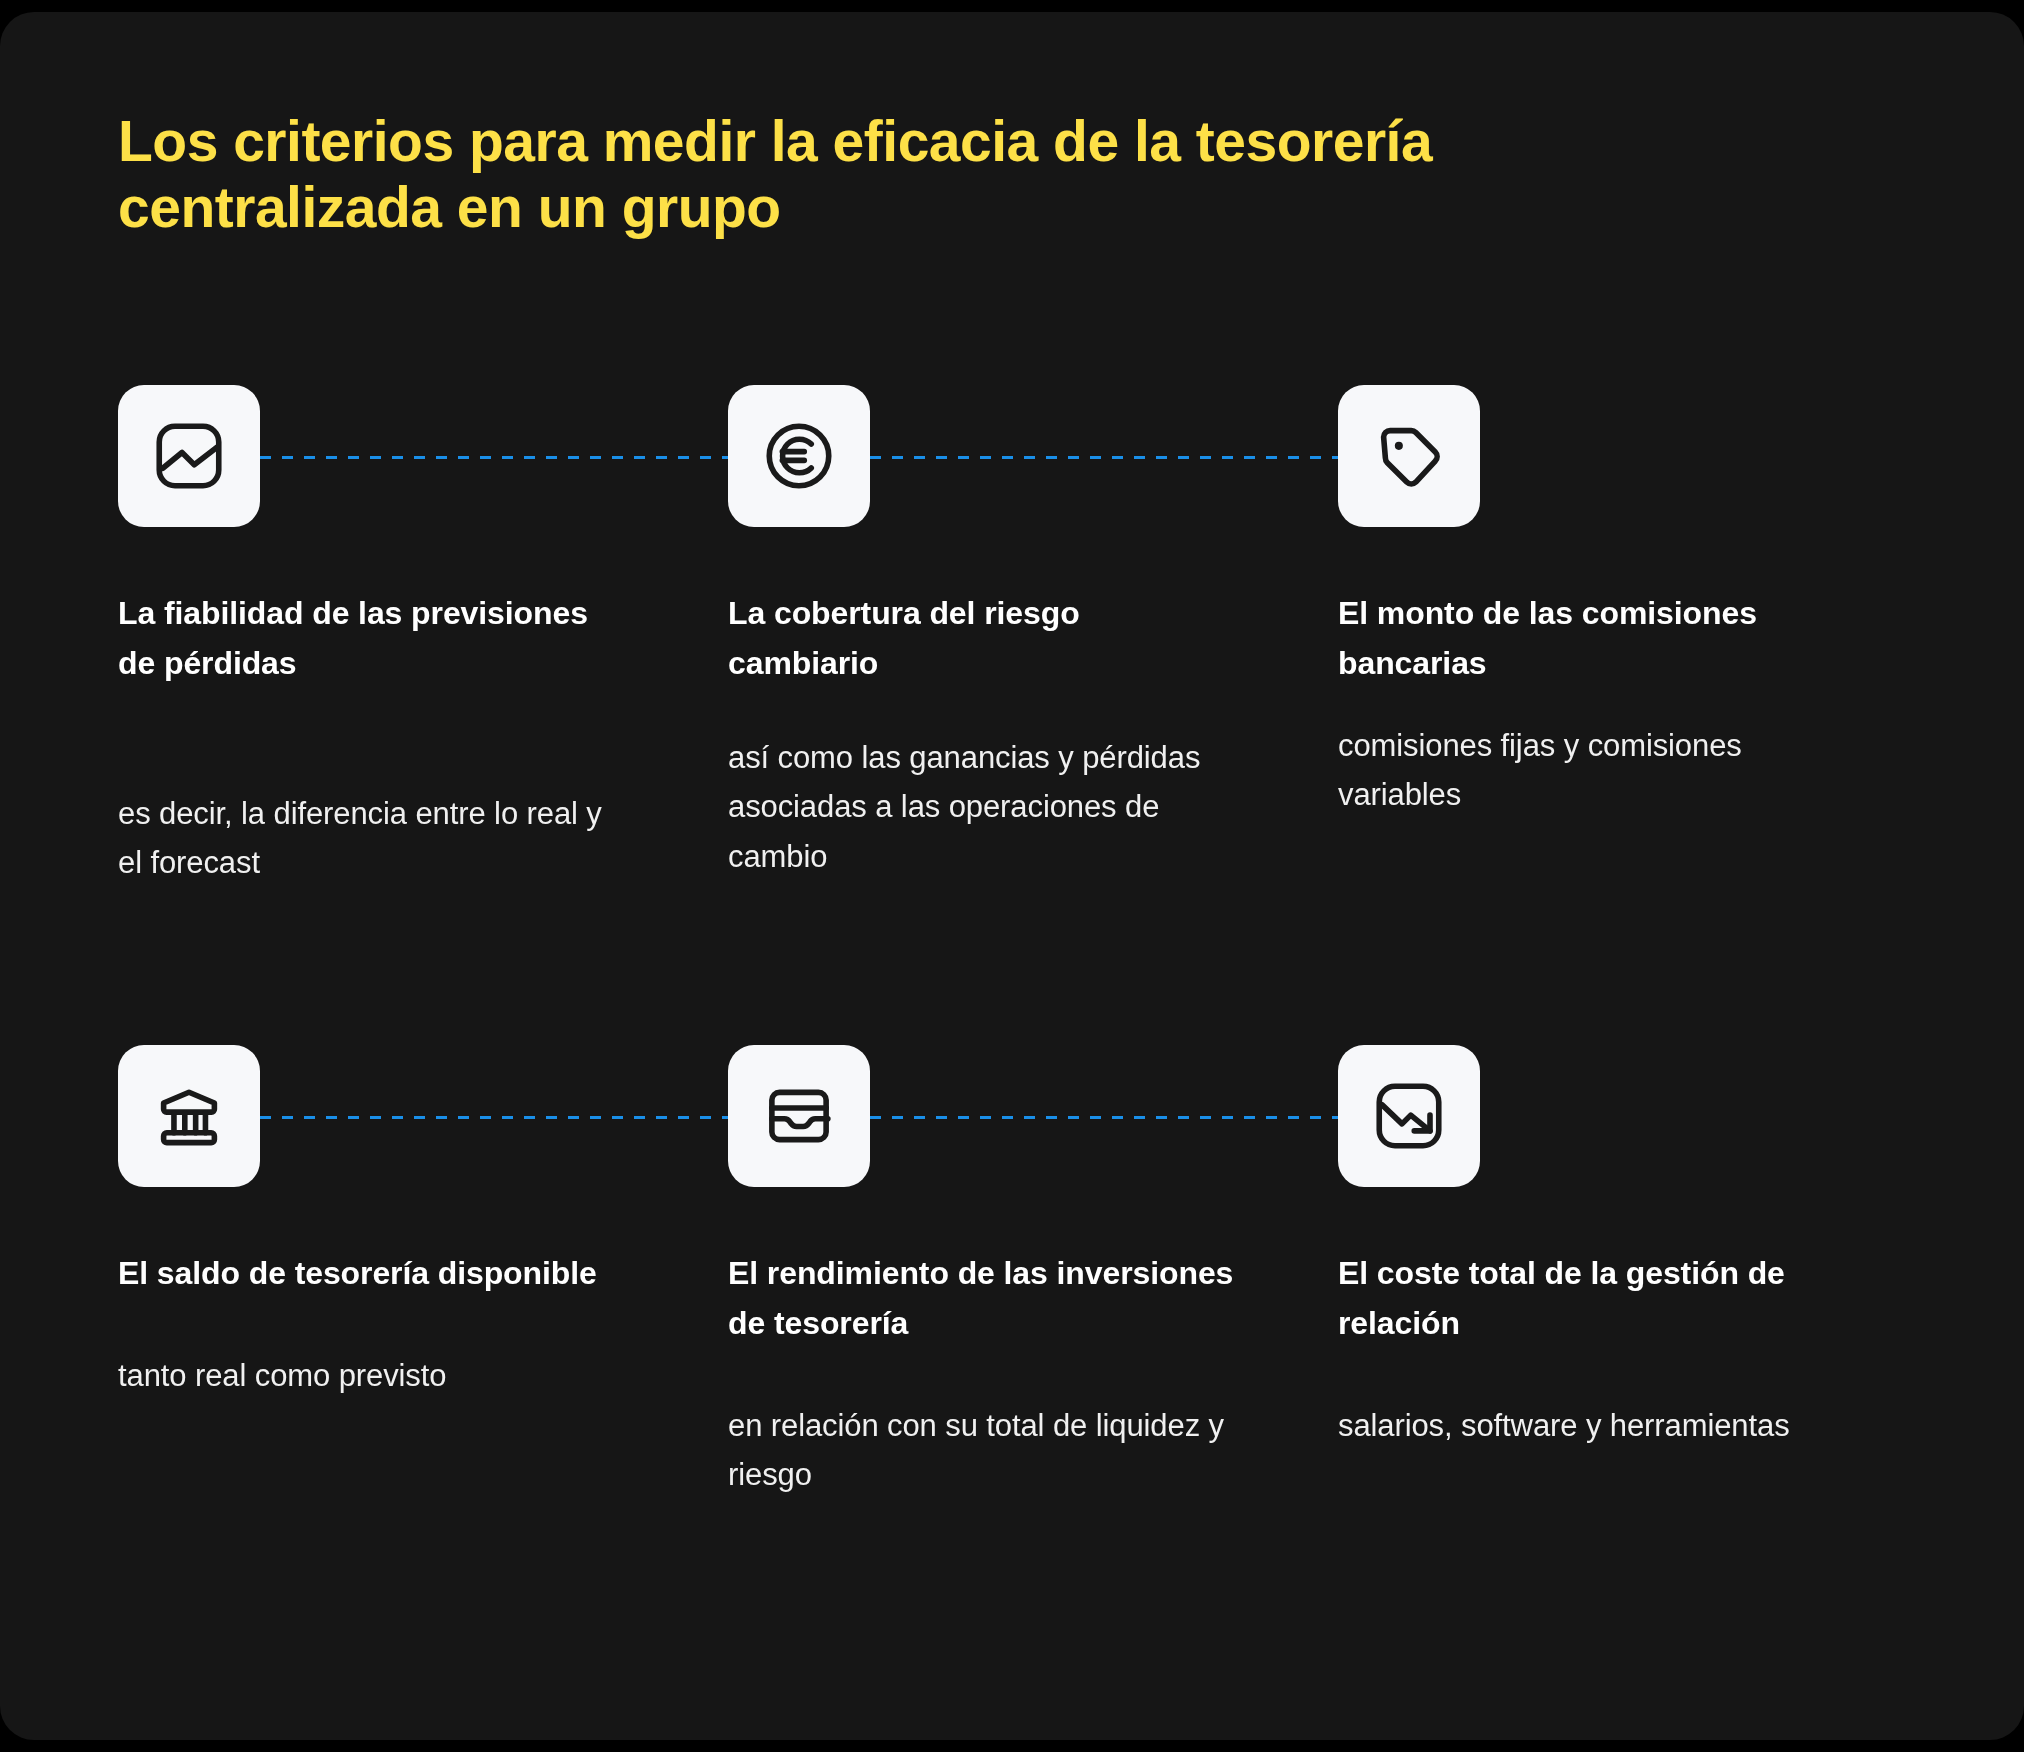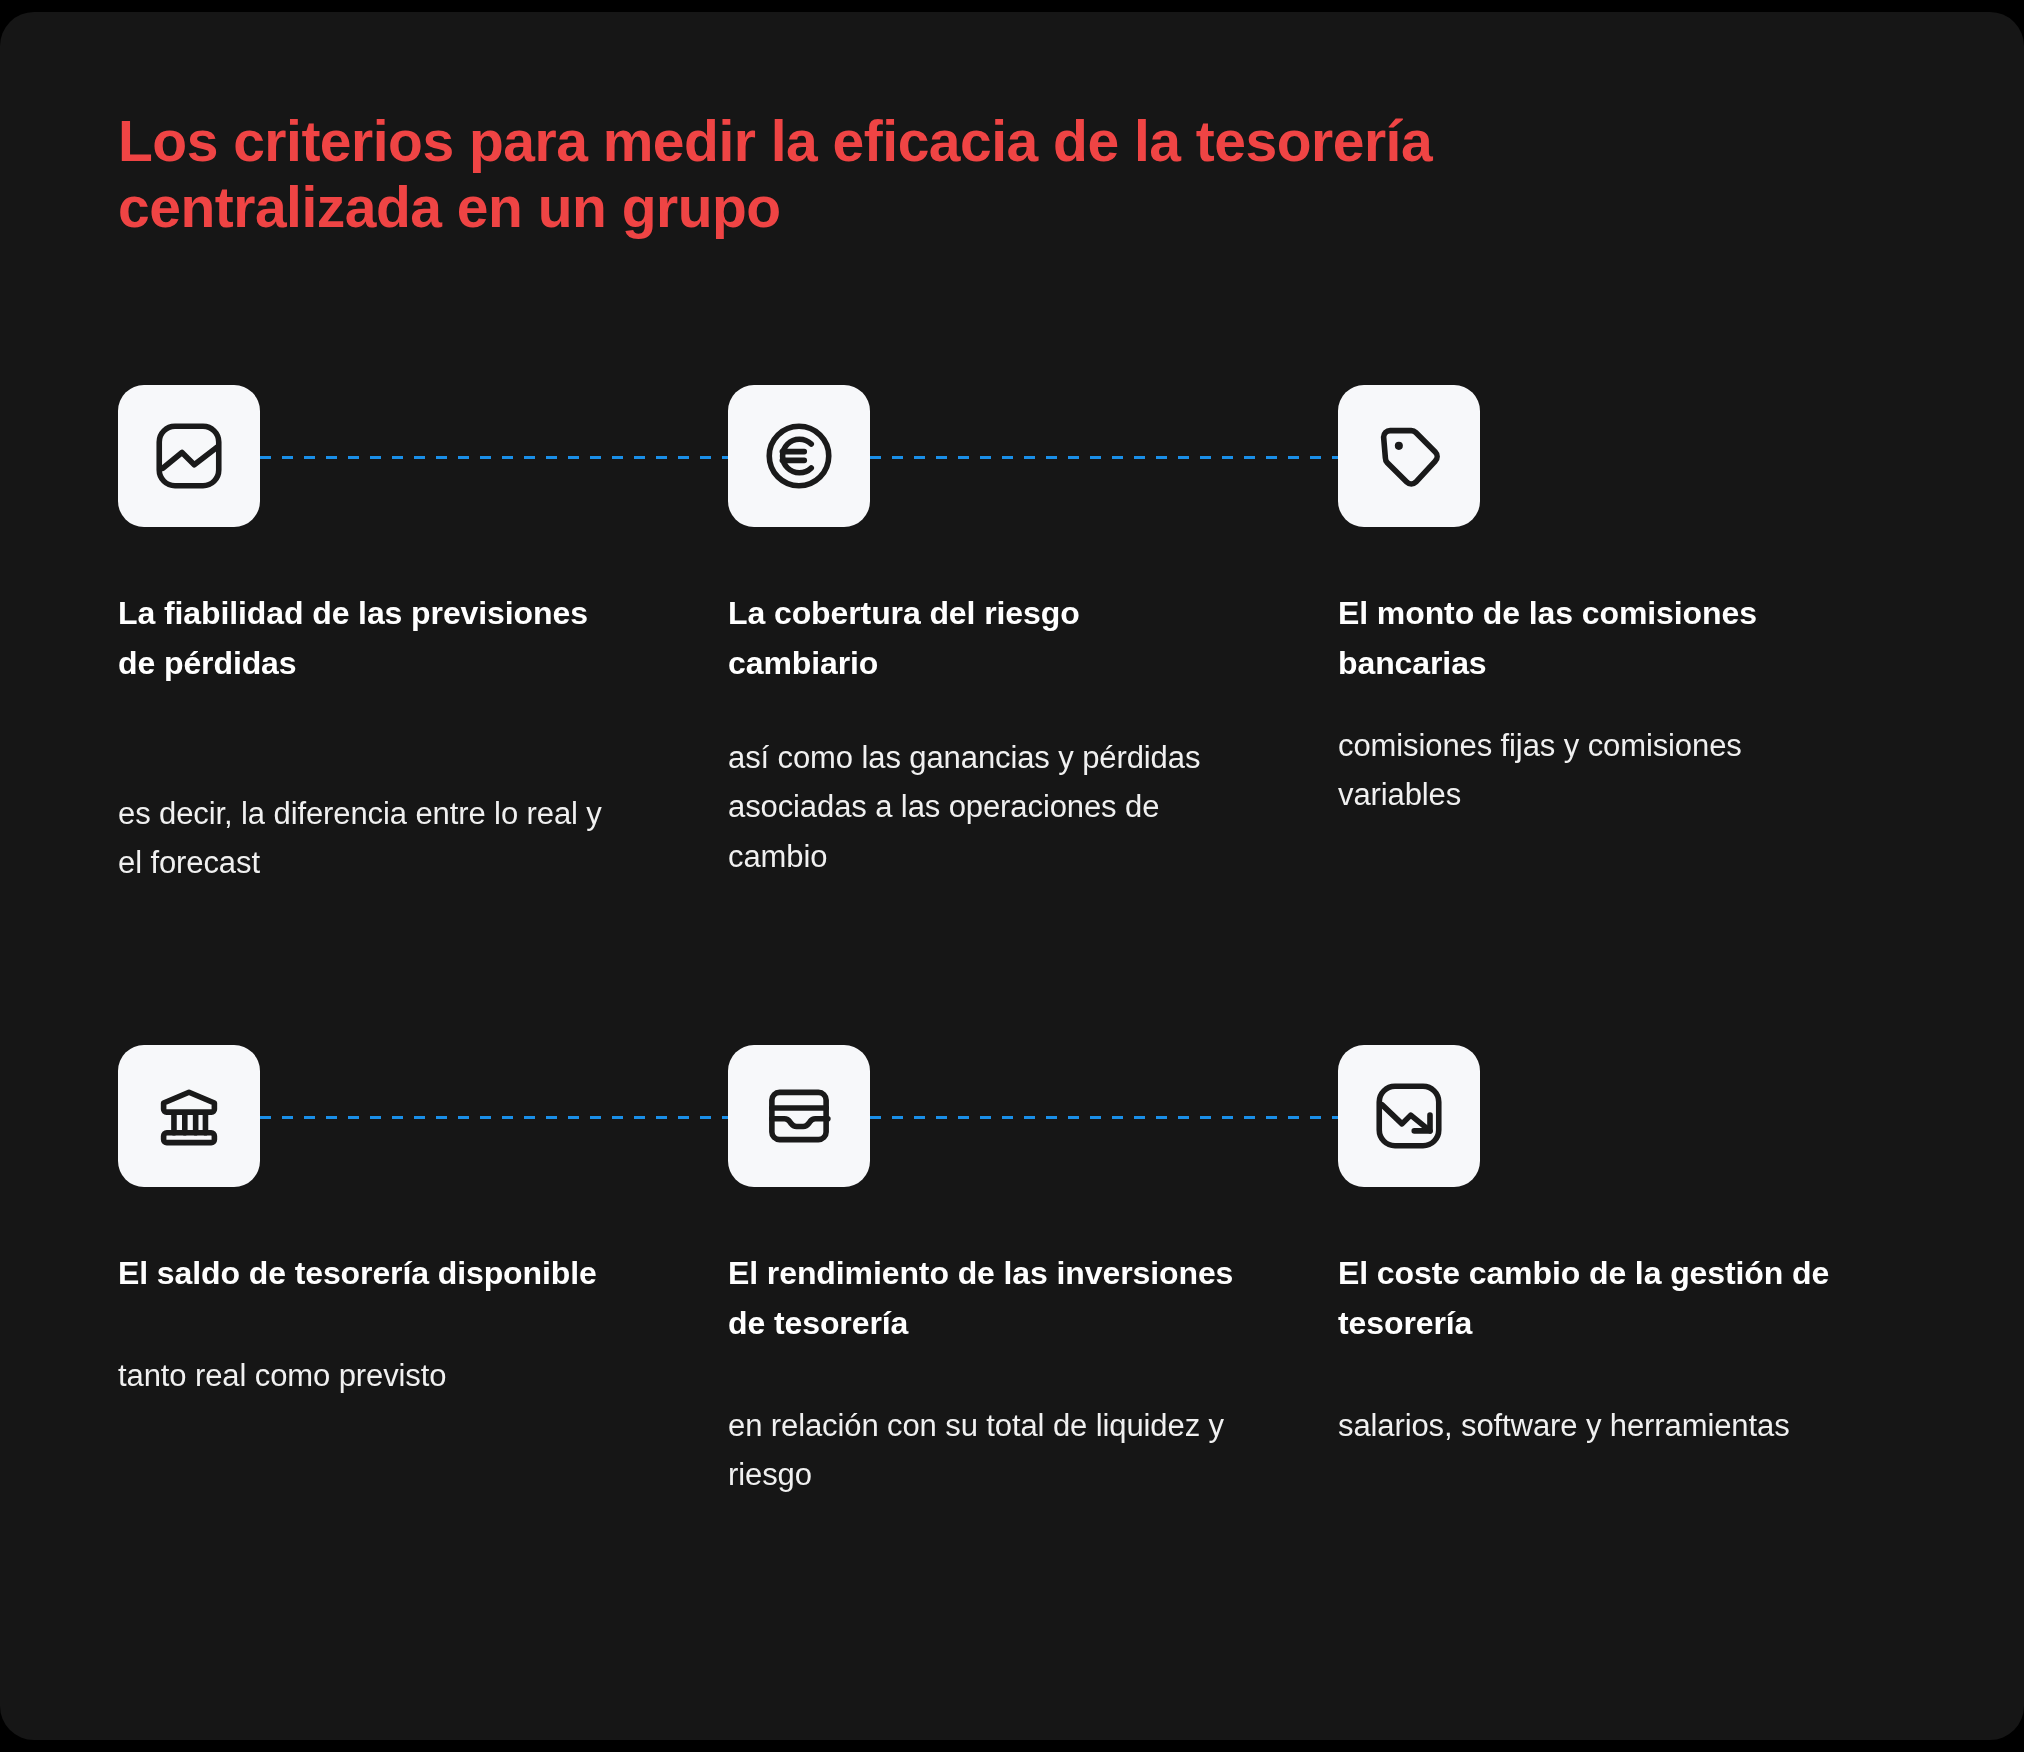--- a/index.html
+++ b/index.html
@@ -34,21 +34,21 @@
   
   .title {
     position: absolute;
     left: 118px;
     top: 108px;
     width: 1640px;
     font-size: 57px;
     line-height: 1.16;
     font-weight: 700;
     letter-spacing: -0.5px;
-    color: #ef4444;
+    color: #fde047;
     white-space: pre-line;
   }
 
   
   .grid {
     position: absolute;
     left: 118px;
     top: 385px;
     width: 1790px;
   }
@@ -227,19 +227,19 @@
       <div class="cell" data-col="2">
         <div class="icon-tile">
           <span>
             <svg viewBox="0 0 48 48" fill="none" stroke="#1a1a1a" stroke-width="3.2" stroke-linecap="round" stroke-linejoin="round">
               <rect x="7" y="7" width="34" height="34" rx="9"></rect>
               <polyline points="8.5,17.5 20,28.5 25,23.5 36,32.5"></polyline>
               <polyline points="36,23.5 36,32.5 27,32.5"></polyline>
             </svg>
           </span>
         </div>
-        <div class="card-heading">El coste cambio de la gestión de tesorería</div>
+        <div class="card-heading">El coste total de la gestión de relación</div>
         <div class="card-body r2">salarios, software y herramientas</div>
       </div>
     </div>
 
   </div>
 </div>
 
 </body></html>

